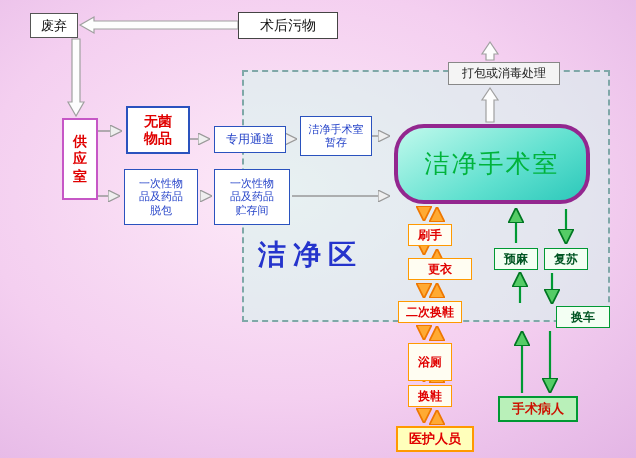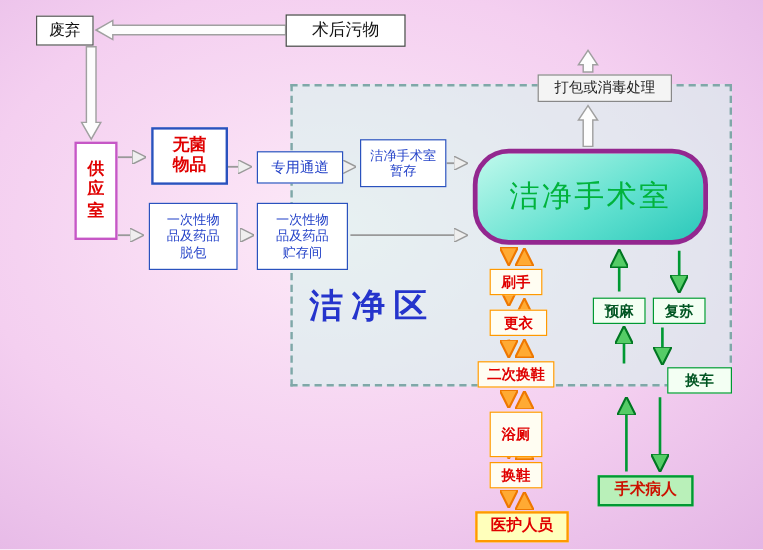--- a/index.html
+++ b/index.html
@@ -34,21 +34,21 @@
   .n-unpack{left:124px;top:169px;width:74px;height:56px;border:1.5px solid #2a52be;color:#2442c8;font-size:11px;}
   .n-store2{left:214px;top:169px;width:76px;height:56px;border:1.5px solid #2a52be;color:#2442c8;font-size:11px;}
   .n-or{
     left:394px;top:124px;width:196px;height:80px;
     border:4px solid #93278f;border-radius:30px;
     color:#00b33c;font-size:25px;font-weight:normal;letter-spacing:2px;
     background:linear-gradient(150deg,#c0f9ec 0%,#5fe0cf 60%,#2cc8ba 100%);
   }
   .orange-box{border:1.5px solid #ff9900;color:#e00000;font-size:12px;font-weight:bold;background:#fffdf2;}
   .n-scrub{left:408px;top:224px;width:44px;height:22px;}
-  .n-clothes{left:408px;top:258px;width:48px;height:22px;}
+  .n-clothes{left:408px;top:258px;width:64px;height:22px;}
   .n-shoes2{left:398px;top:301px;width:64px;height:22px;}
   .n-bath{left:408px;top:343px;width:44px;height:38px;}
   .n-shoes{left:408px;top:385px;width:44px;height:22px;}
   .n-staff{left:396px;top:426px;width:78px;height:26px;border:2px solid #ff9900;background:#ffffbb;color:#e00000;font-size:13px;font-weight:bold;}
   .green-box{border:1.5px solid #009933;color:#005522;font-size:12px;font-weight:bold;background:#f3fff3;}
   .n-prema{left:494px;top:248px;width:44px;height:22px;}
   .n-recover{left:544px;top:248px;width:44px;height:22px;}
   .n-cart{left:508px;top:306px;width:54px;height:22px;margin-left:48px;}
   .n-patient{left:498px;top:396px;width:80px;height:26px;border:2px solid #009933;background:#b9f0b9;color:#cc1100;font-size:13px;font-weight:bold;}
 </style>

